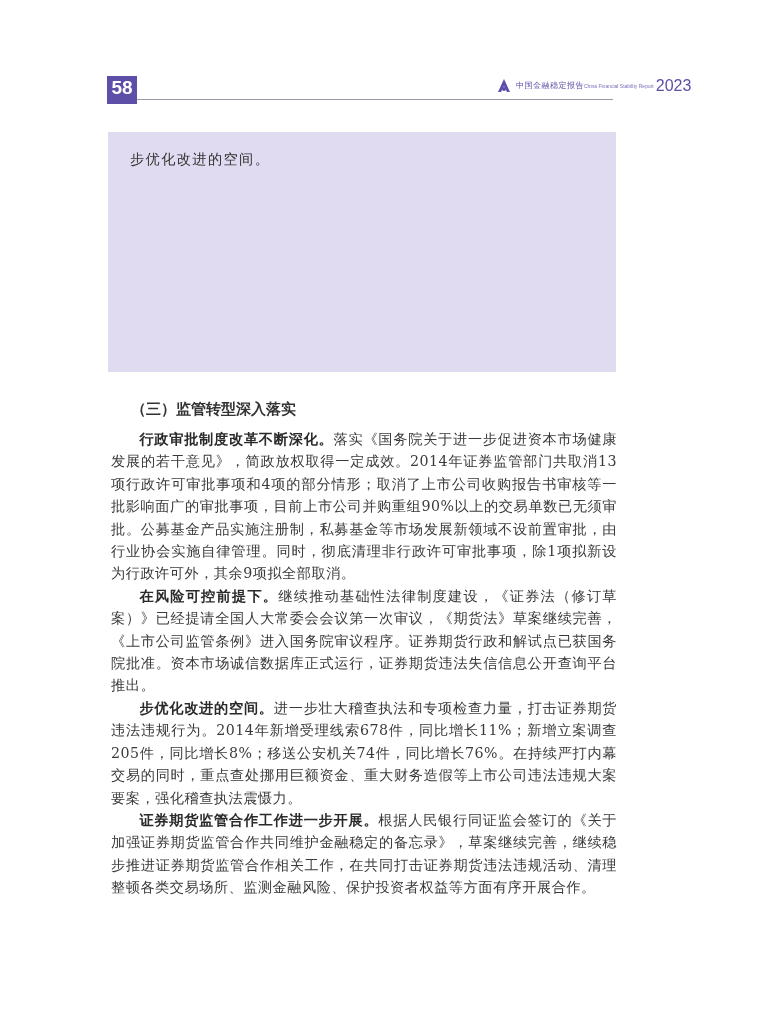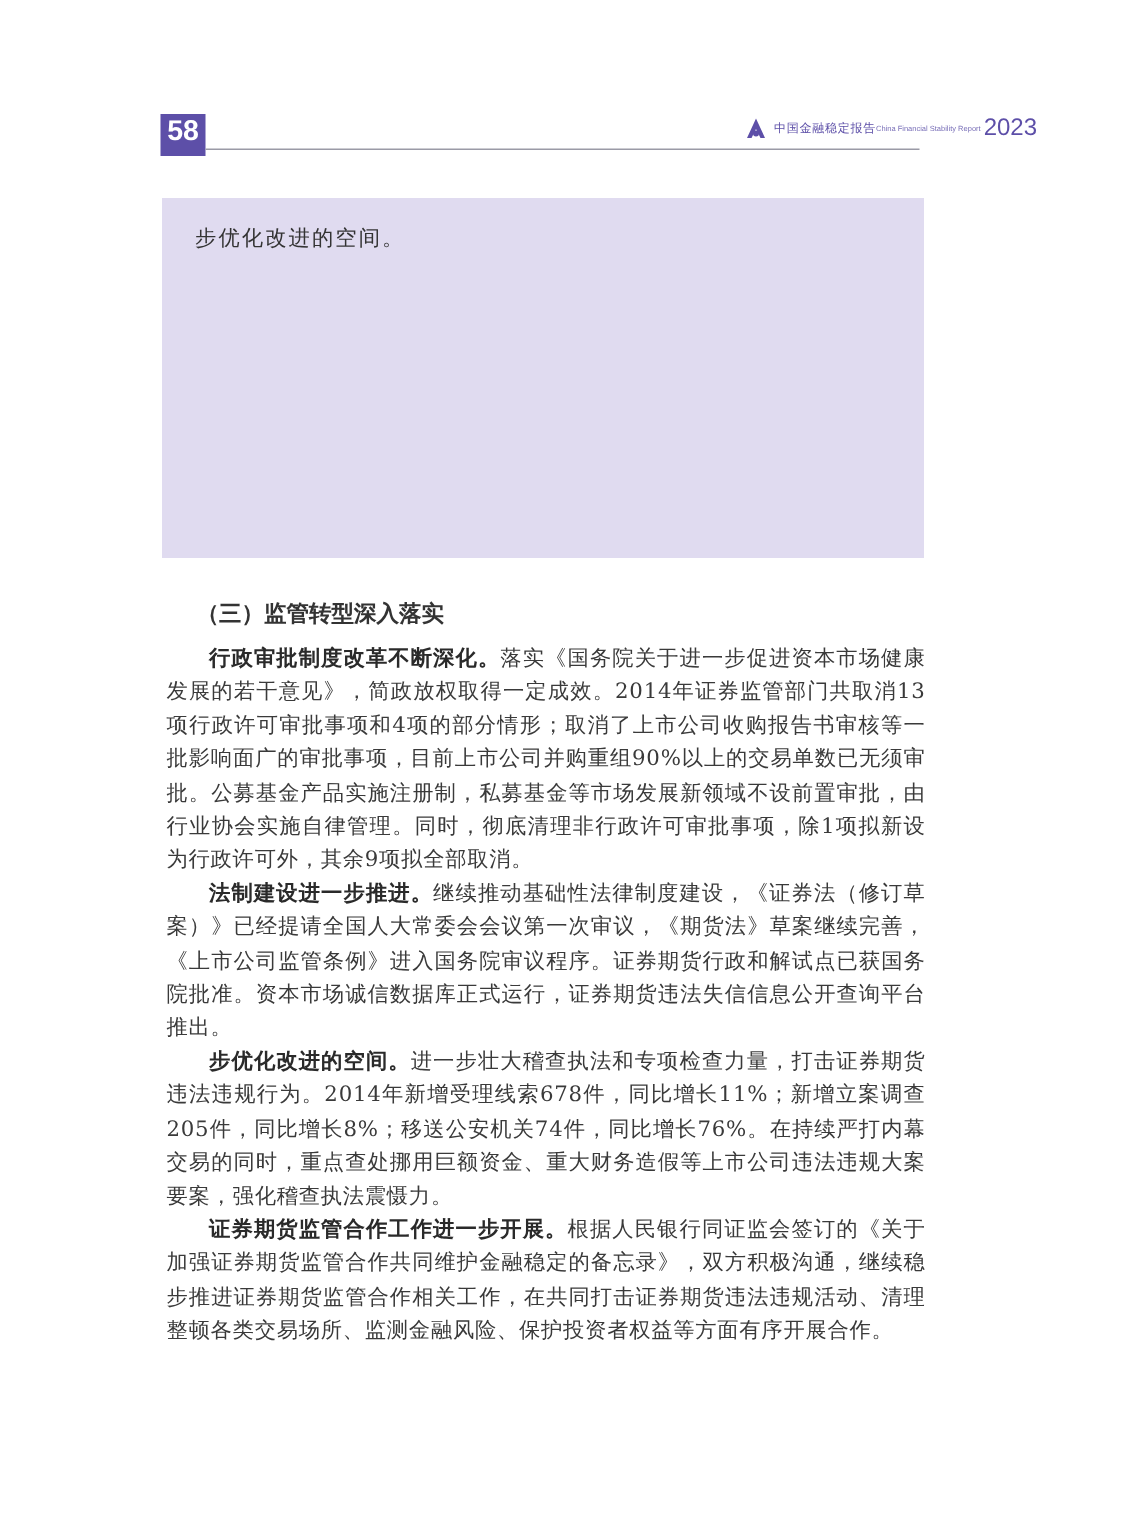--- a/index.html
+++ b/index.html
@@ -62,16 +62,16 @@
 </div>
 
 <div class="box">
   <p>步优化改进的空间。</p>
 </div>
 
 <div class="section-title">（三）监管转型深入落实</div>
 
 <div class="body">
   <p><b>行政审批制度改革不断深化。</b><span>落实《国务院关于进一步促进资本市场健康发展的若干意见》，简政放权取得一定成效。2014年证券监管部门共取消13项行政许可审批事项和4项的部分情形；取消了上市公司收购报告书审核等一批影响面广的审批事项，目前上市公司并购重组90%以上的交易单数已无须审批。公募基金产品实施注册制，私募基金等市场发展新领域不设前置审批，由行业协会实施自律管理。同时，彻底清理非行政许可审批事项，除1项拟新设为行政许可外，其余9项拟全部取消。</span></p>
-  <p><b>法制建设进一步推进。</b><span>继续推动基础性法律制度建设，《证券法（修订草案）》已经提请全国人大常委会会议第一次审议，《期货法》草案继续完善，《上市公司监管条例》进入国务院审议程序。证券期货行政和解试点已获国务院批准。资本市场诚信数据库正式运行，证券期货违法失信信息公开查询平台推出。</span></p>
+  <p><b>在风险可控前提下。</b><span>继续推动基础性法律制度建设，《证券法（修订草案）》已经提请全国人大常委会会议第一次审议，《期货法》草案继续完善，《上市公司监管条例》进入国务院审议程序。证券期货行政和解试点已获国务院批准。资本市场诚信数据库正式运行，证券期货违法失信信息公开查询平台推出。</span></p>
   <p><b>步优化改进的空间。</b><span>进一步壮大稽查执法和专项检查力量，打击证券期货违法违规行为。2014年新增受理线索678件，同比增长11%；新增立案调查205件，同比增长8%；移送公安机关74件，同比增长76%。在持续严打内幕交易的同时，重点查处挪用巨额资金、重大财务造假等上市公司违法违规大案要案，强化稽查执法震慑力。</span></p>
-  <p><b>证券期货监管合作工作进一步开展。</b><span>根据人民银行同证监会签订的《关于加强证券期货监管合作共同维护金融稳定的备忘录》，双方积极沟通，继续稳步推进证券期货监管合作相关工作，在共同打击证券期货违法违规活动、清理整顿各类交易场所、监测金融风险、保护投资者权益等方面有序开展合作。</span></p>
+  <p><b>证券期货监管合作工作进一步开展。</b><span>根据人民银行同证监会签订的《关于加强证券期货监管合作共同维护金融稳定的备忘录》，草案继续完善，继续稳步推进证券期货监管合作相关工作，在共同打击证券期货违法违规活动、清理整顿各类交易场所、监测金融风险、保护投资者权益等方面有序开展合作。</span></p>
 </div>
 
 </body></html>

